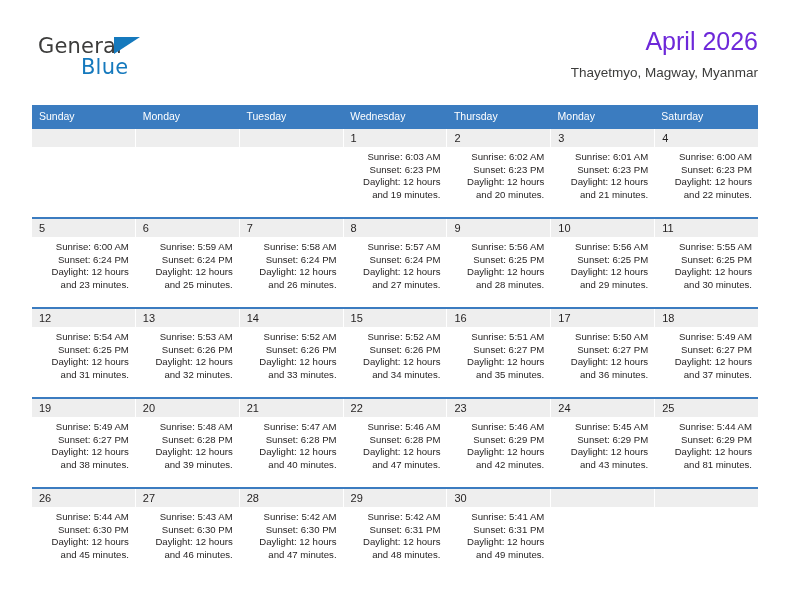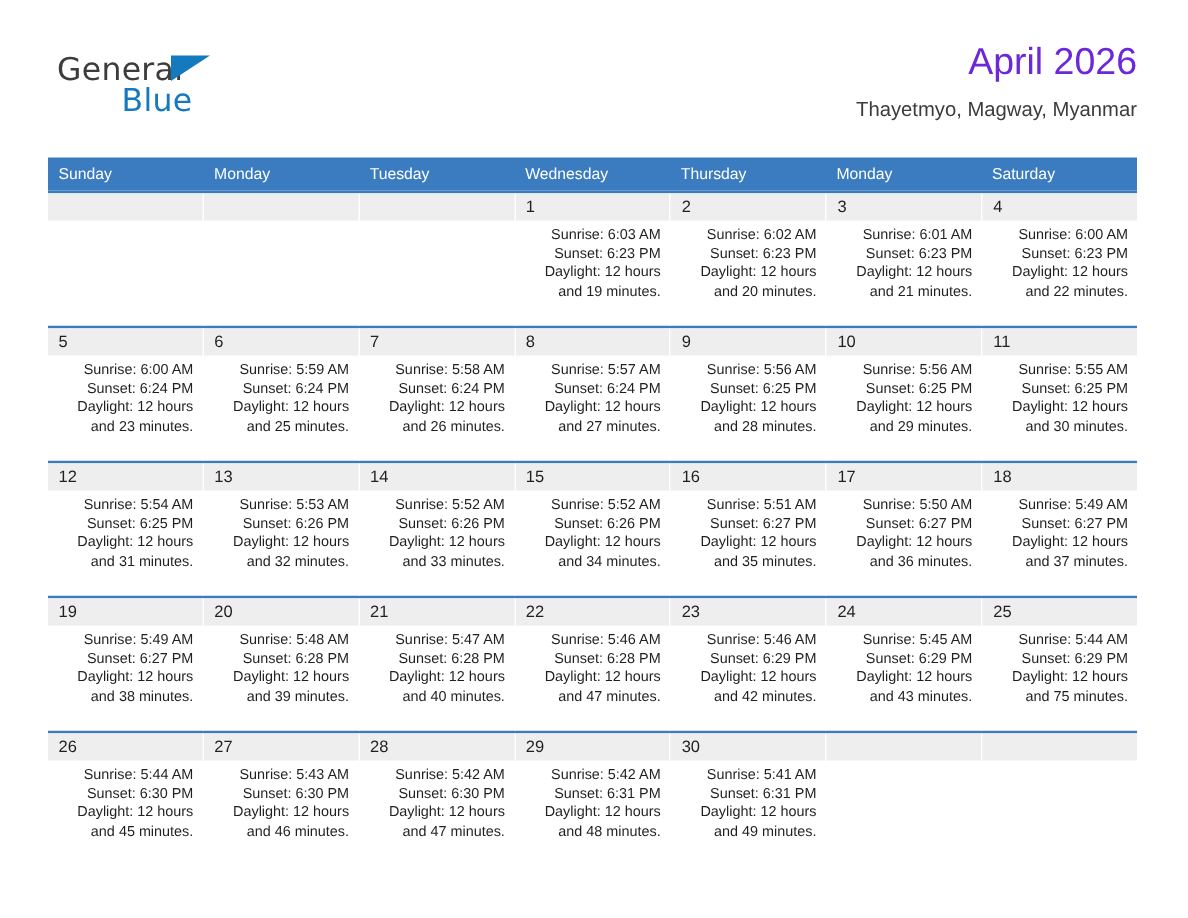--- a/index.html
+++ b/index.html
@@ -440,21 +440,21 @@
             <div>Daylight: 12 hours</div>
             <div>and 43 minutes.</div>
           </div>
         </div>
         <div class="day-cell">
           <div class="day-num">25</div>
           <div class="day-info">
             <div>Sunrise: 5:44 AM</div>
             <div>Sunset: 6:29 PM</div>
             <div>Daylight: 12 hours</div>
-            <div>and 75 minutes.</div>
+            <div>and 81 minutes.</div>
           </div>
         </div>
       </div>
     </div>
 
     <div class="week-row">
       <div class="week-grid">
         <div class="day-cell">
           <div class="day-num">26</div>
           <div class="day-info">

